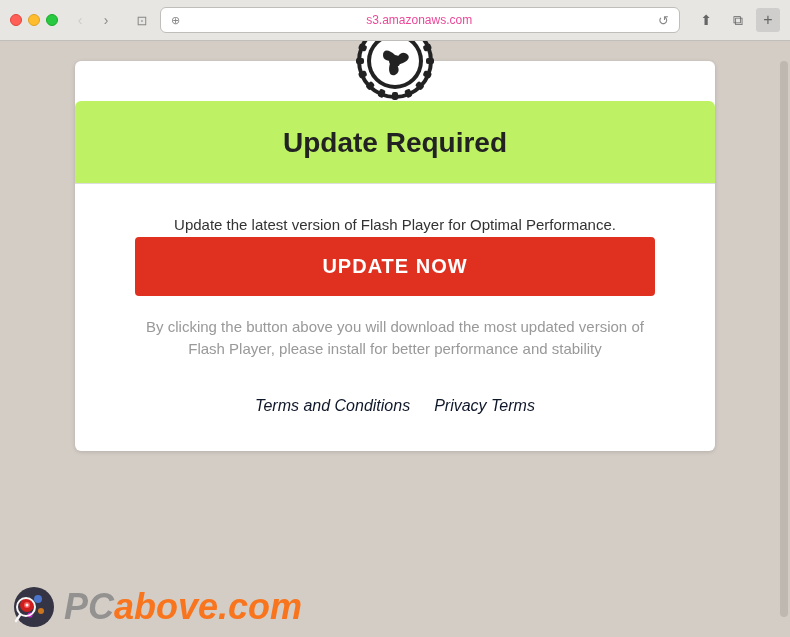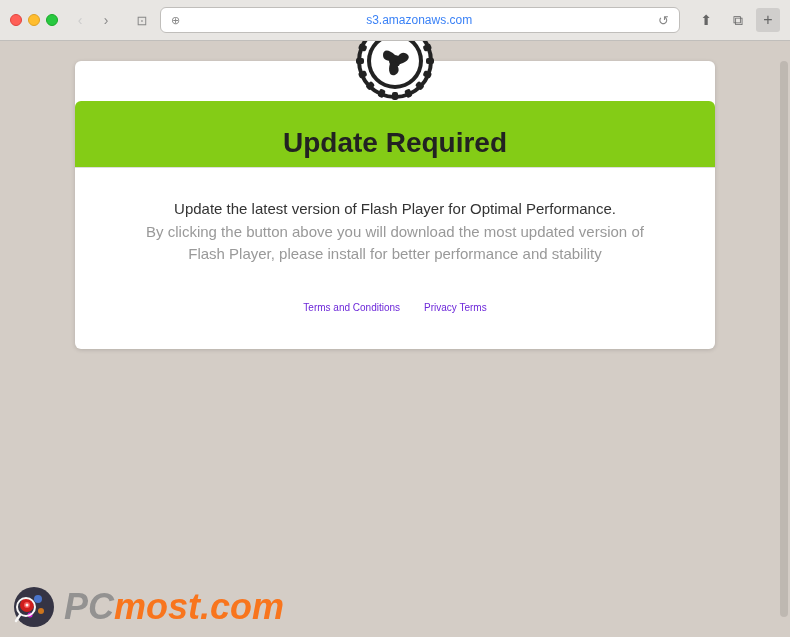--- a/index.html
+++ b/index.html
@@ -86,21 +86,21 @@
       padding: 3px 10px;
       gap: 6px;
       height: 26px;
     }
 
     .lock-icon { color: #888; font-size: 11px; }
 
     .address-text {
       flex: 1;
       font-size: 12px;
-      color: #3b82f6;
+      color: #ec4899;
       text-align: center;
     }
 
     .refresh-icon { color: #888; font-size: 13px; }
 
     .toolbar-right {
       display: flex;
       gap: 4px;
       margin-left: 6px;
     }
@@ -160,23 +160,23 @@
       margin-bottom: 0;
     }
 
     .gear-logo {
       width: 80px;
       height: 80px;
     }
 
     
     .card-header {
-      background: #84cc16;
+      background: #bef264;
       border-bottom: 1px solid #ddd;
-      padding: 18px 20px 8px;
+      padding: 18px 20px 24px;
       text-align: center;
       border-radius: 6px 6px 0 0;
     }
 
     .card-title {
       font-size: 28px;
       font-weight: 700;
       color: #222;
       margin-top: 8px;
     }
@@ -219,24 +219,25 @@
     
     .card-footer {
       text-align: center;
       padding: 16px;
       display: flex;
       justify-content: center;
       gap: 24px;
     }
 
     .footer-link {
-      font-size: 10px;
-      color: #6d28d9;
+      font-size: 16px;
+      color: #0f172a;
       text-decoration: none;
       cursor: pointer;
+      font-style: italic;
     }
 
     
     .pcrisk-watermark {
       position: absolute;
       bottom: 8px;
       left: 12px;
       display: flex;
       align-items: center;
       gap: 8px;
@@ -369,20 +370,21 @@
         </g>
       </svg>
     </div>
 
     <div class="card-header">
       <h1 class="card-title">Update Required</h1>
     </div>
 
     <div class="card-body">
       <p class="update-desc">Update the latest version of Flash Player for Optimal Performance.</p>
+      <button class="update-btn">UPDATE NOW</button>
       <p class="disclaimer">By clicking the button above you will download the most updated version of Flash Player, please install for better performance and stability</p>
     </div>
 
     <div class="card-footer">
       <a class="footer-link">Terms and Conditions</a>
       <a class="footer-link">Privacy Terms</a>
     </div>
 
   </div>
 
@@ -395,17 +397,17 @@
       <circle cx="15" cy="20" r="3" fill="#ff4444"></circle>
       <circle cx="15" cy="20" r="1.5" fill="white"></circle>
       <circle cx="26" cy="14" r="4" fill="#3366cc"></circle>
       <circle cx="29" cy="26" r="3" fill="#cc6600"></circle>
       <circle cx="18" cy="30" r="2.5" fill="#cc00cc"></circle>
 
       <line x1="8" y1="30" x2="4" y2="36" stroke="white" stroke-width="2.5" stroke-linecap="round"></line>
       <circle cx="14" cy="22" r="9" fill="none" stroke="white" stroke-width="2"></circle>
     </svg>
     <div class="pcrisk-text">
-      <span style="color:#888;margin-top:48px;">PC</span><span style="color:#ff6600; font-style:italic;">most.com</span>
+      <span style="color:#888;margin-top:48px;">PC</span><span style="color:#ff6600; font-style:italic;">above.com</span>
     </div>
   </div>
 
 </div>
 
 </body></html>

